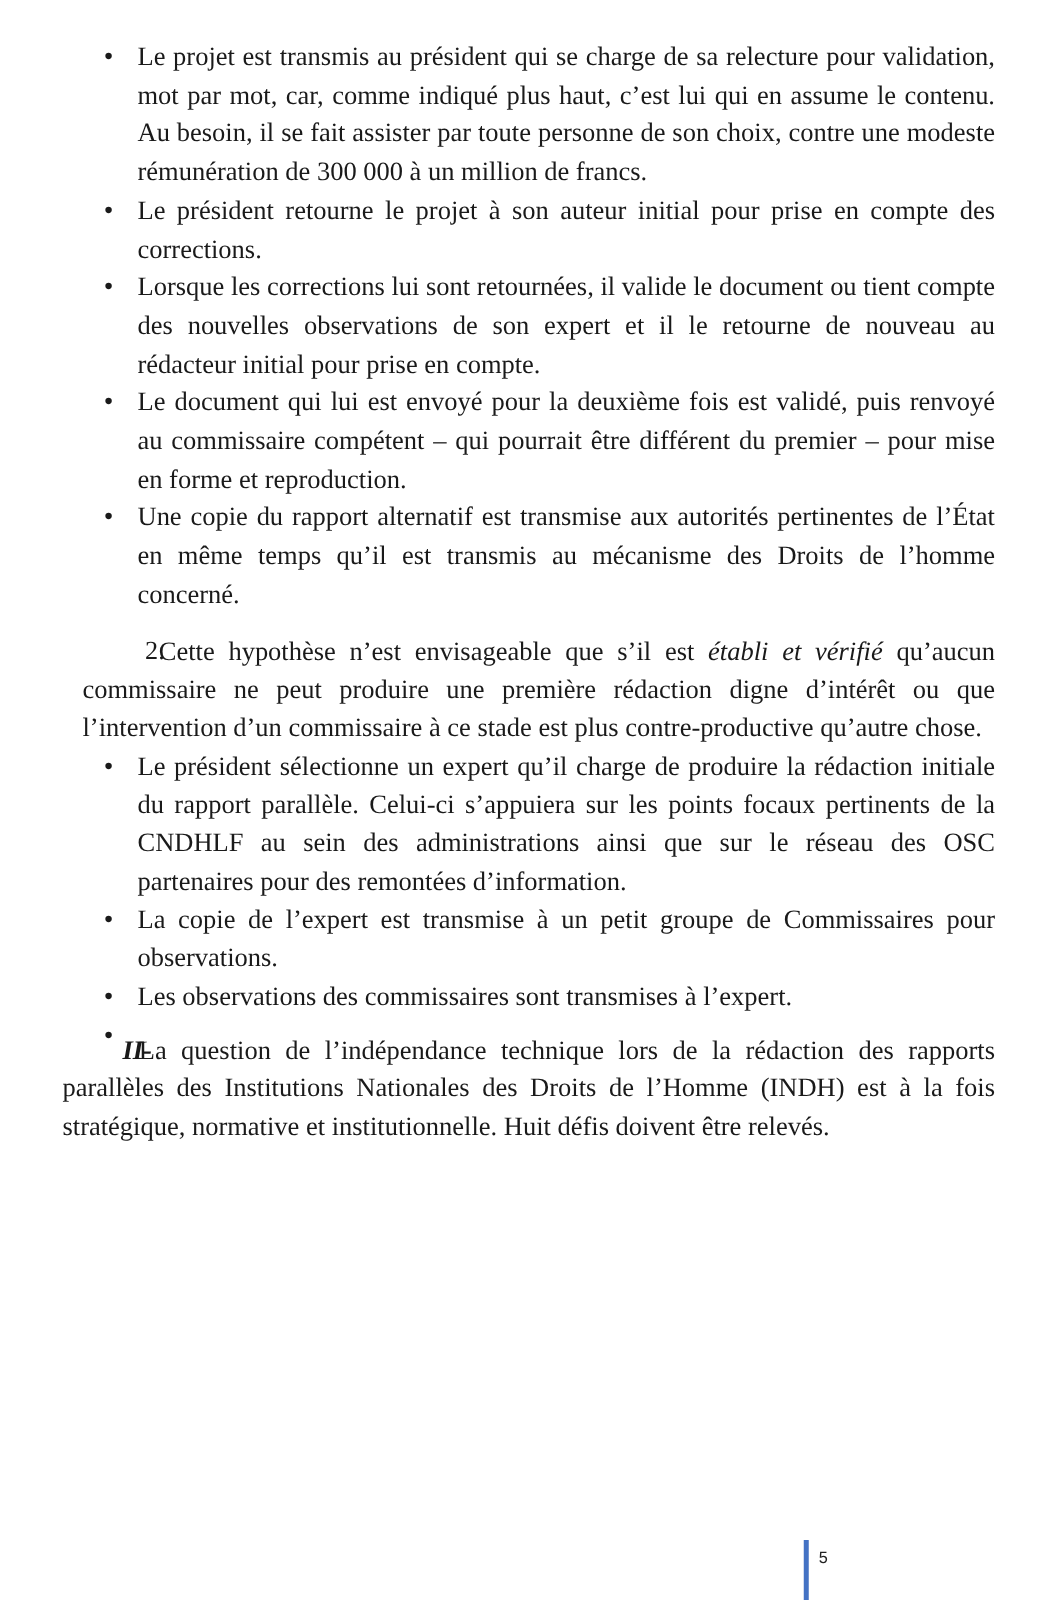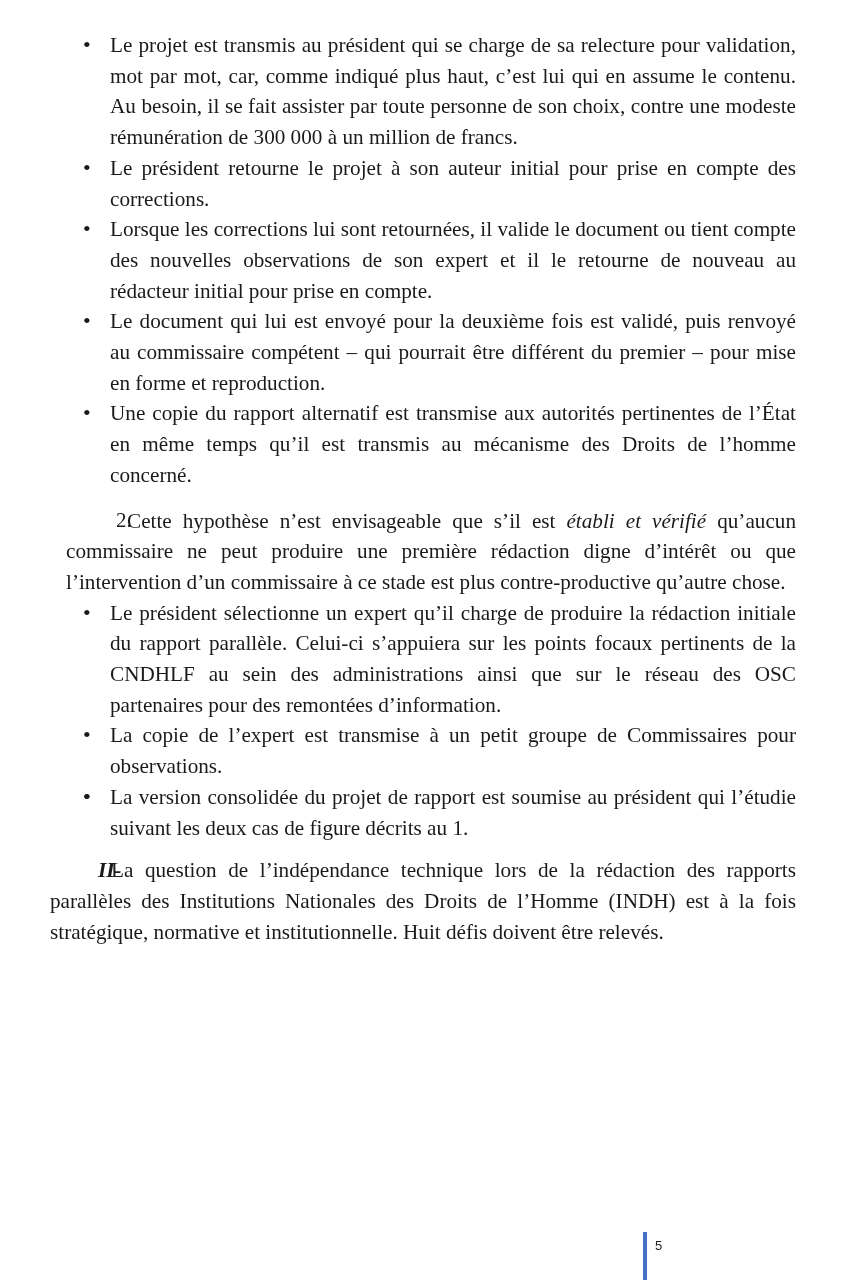--- a/index.html
+++ b/index.html
@@ -135,22 +135,22 @@
 
     <div class="numbered-heading">
       <span class="num">2.</span>
     </div>
 
     <p class="para"><span>Cette hypothèse n’est envisageable que s’il est </span><em>établi et vérifié</em><span> qu’aucun commissaire ne peut produire une première rédaction digne d’intérêt ou que l’intervention d’un commissaire à ce stade est plus contre-productive qu’autre chose.</span></p>
 
     <ul class="bullets list2">
       <li><span class="bullet">•</span><span>Le président sélectionne un expert qu’il charge de produire la rédaction initiale du rapport parallèle. Celui-ci s’appuiera sur les points focaux pertinents de la CNDHLF au sein des administrations ainsi que sur le réseau des OSC partenaires pour des remontées d’information.</span></li>
       <li><span class="bullet">•</span><span>La copie de l’expert est transmise à un petit groupe de Commissaires pour observations.</span></li>
+      <li><span class="bullet">•</span><span>Les observations des commissaires sont transmises à l’expert.</span></li>
       <li><span class="bullet">•</span></li>
-      <li><span class="bullet">•</span><span>La version consolidée du projet de rapport est soumise au président qui l’étudie suivant les deux cas de figure décrits au 1.</span></li>
     </ul>
 
     <h2 class="section-heading">
       <span class="roman">II-</span>
     </h2>
 
     <p class="para-final">La question de l’indépendance technique lors de la rédaction des rapports parallèles des Institutions Nationales des Droits de l’Homme (INDH) est à la fois stratégique, normative et institutionnelle. Huit défis doivent être relevés.</p>
   </div>
 
   <div class="page-number-wrap">

